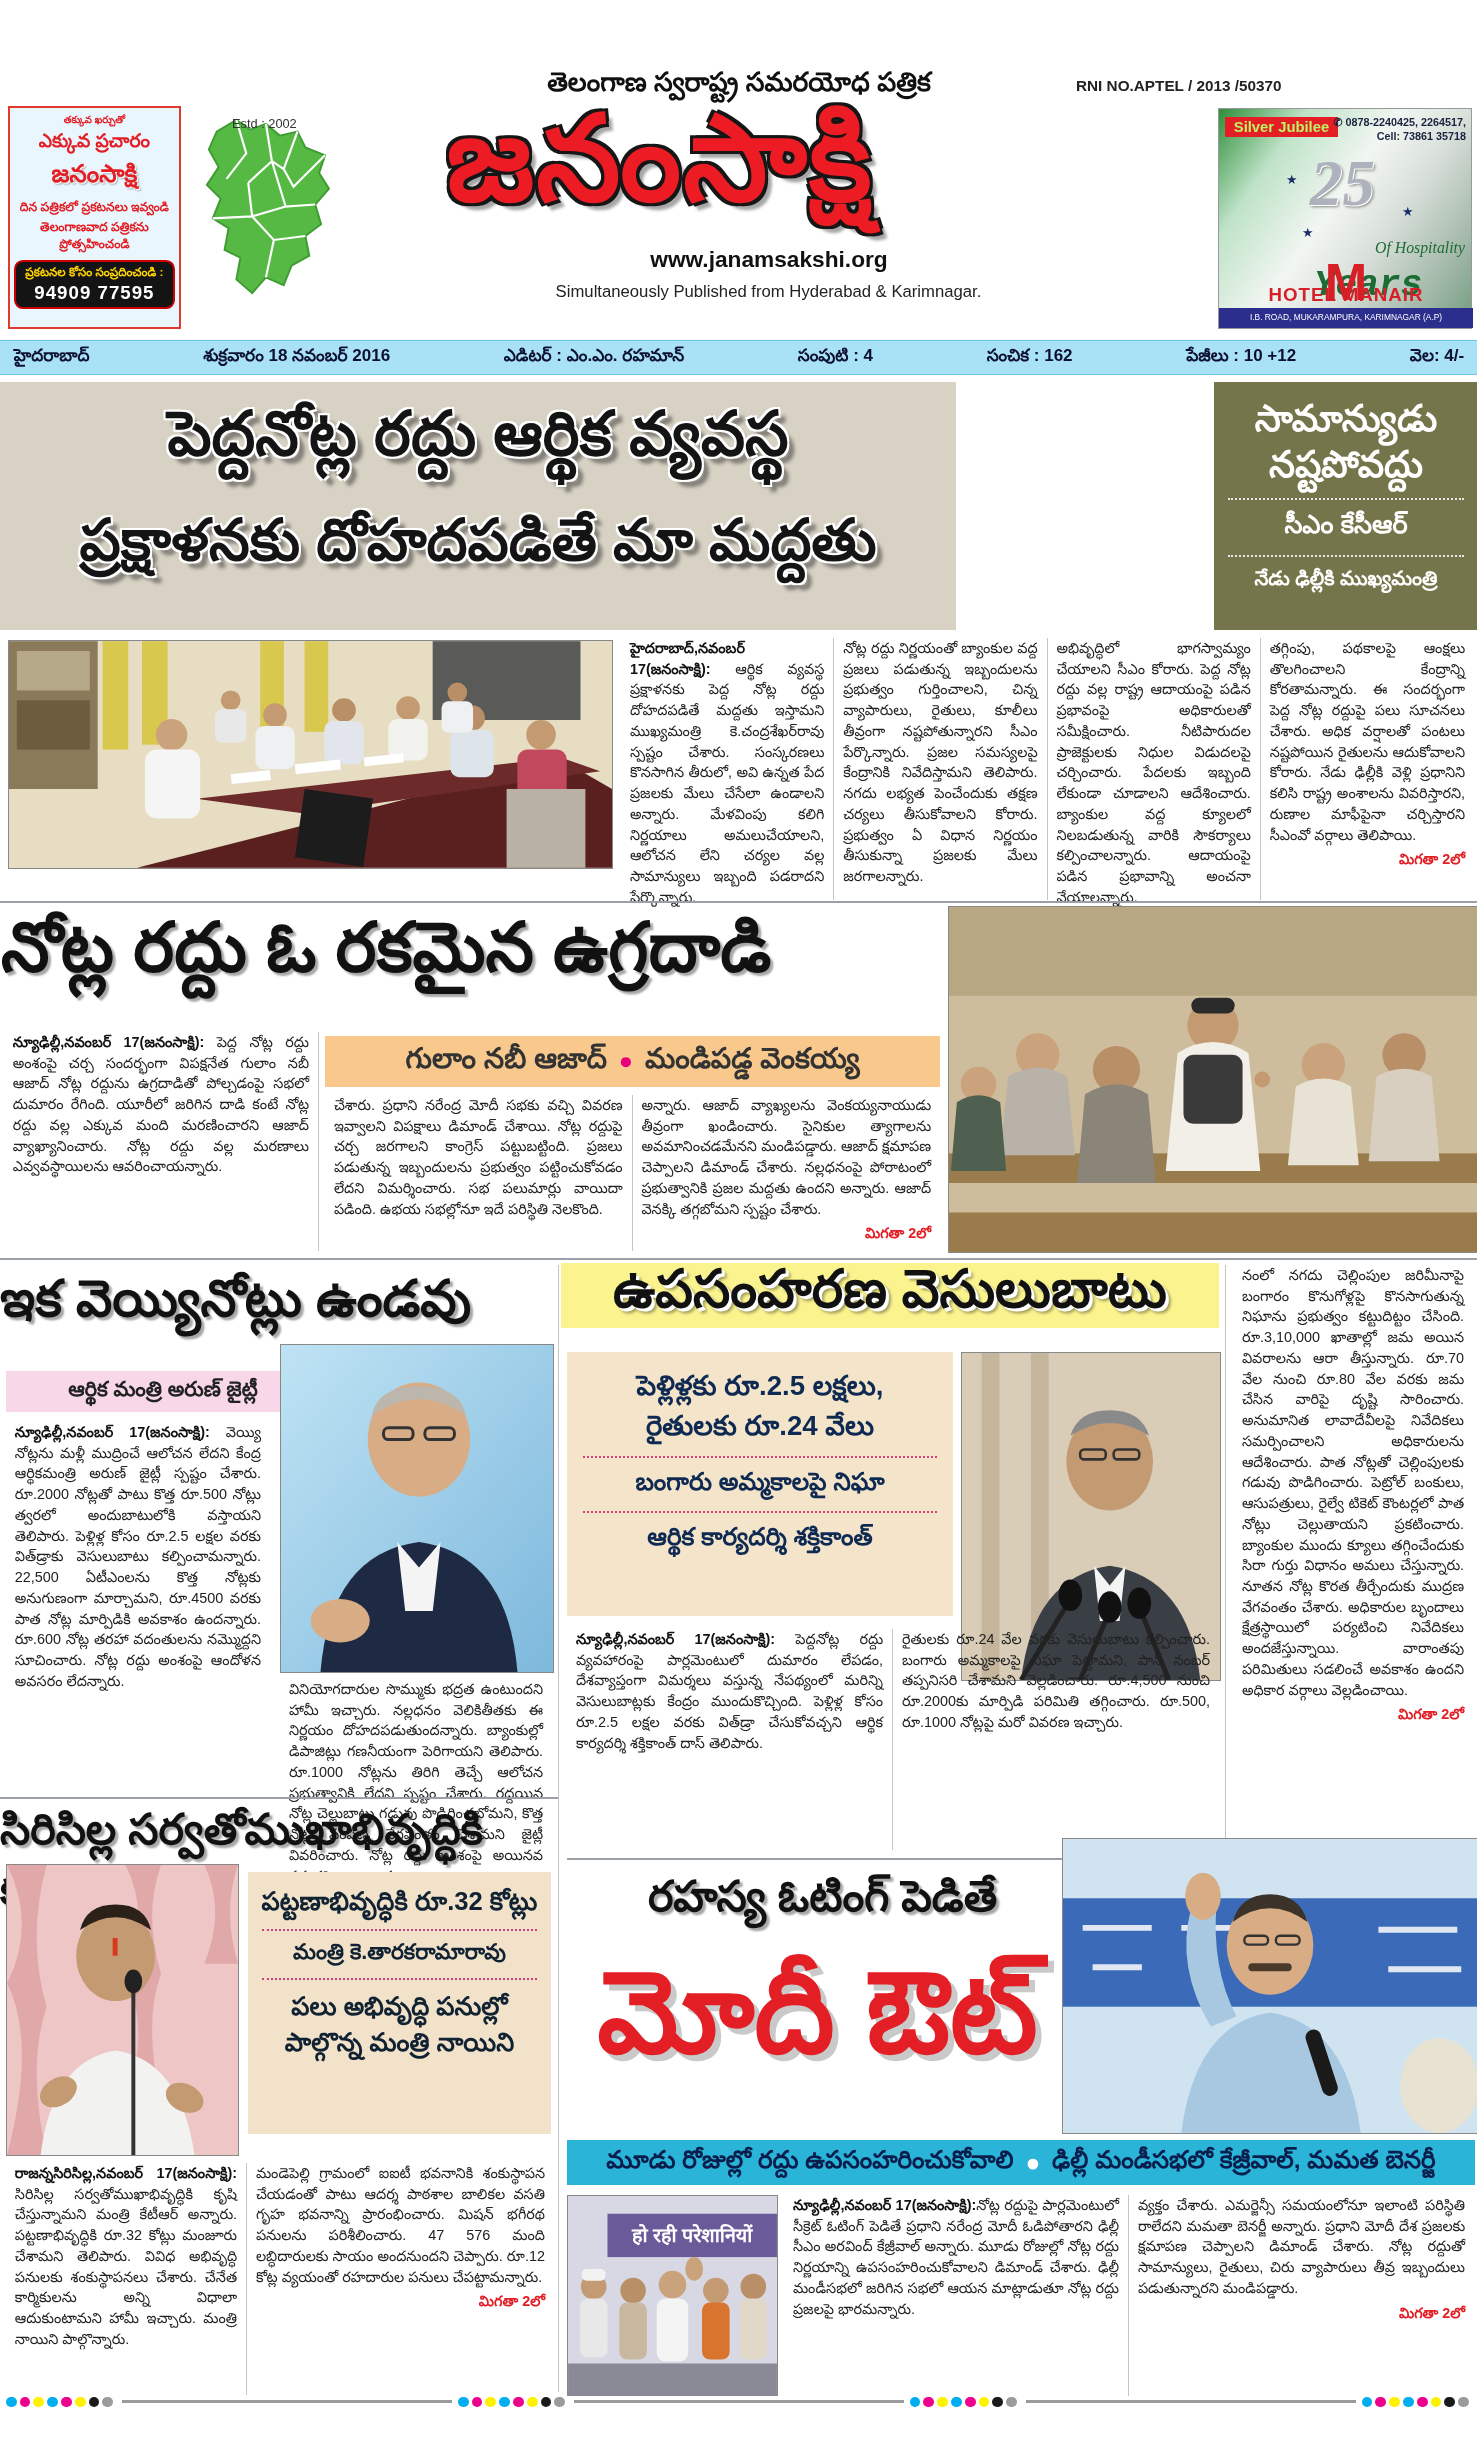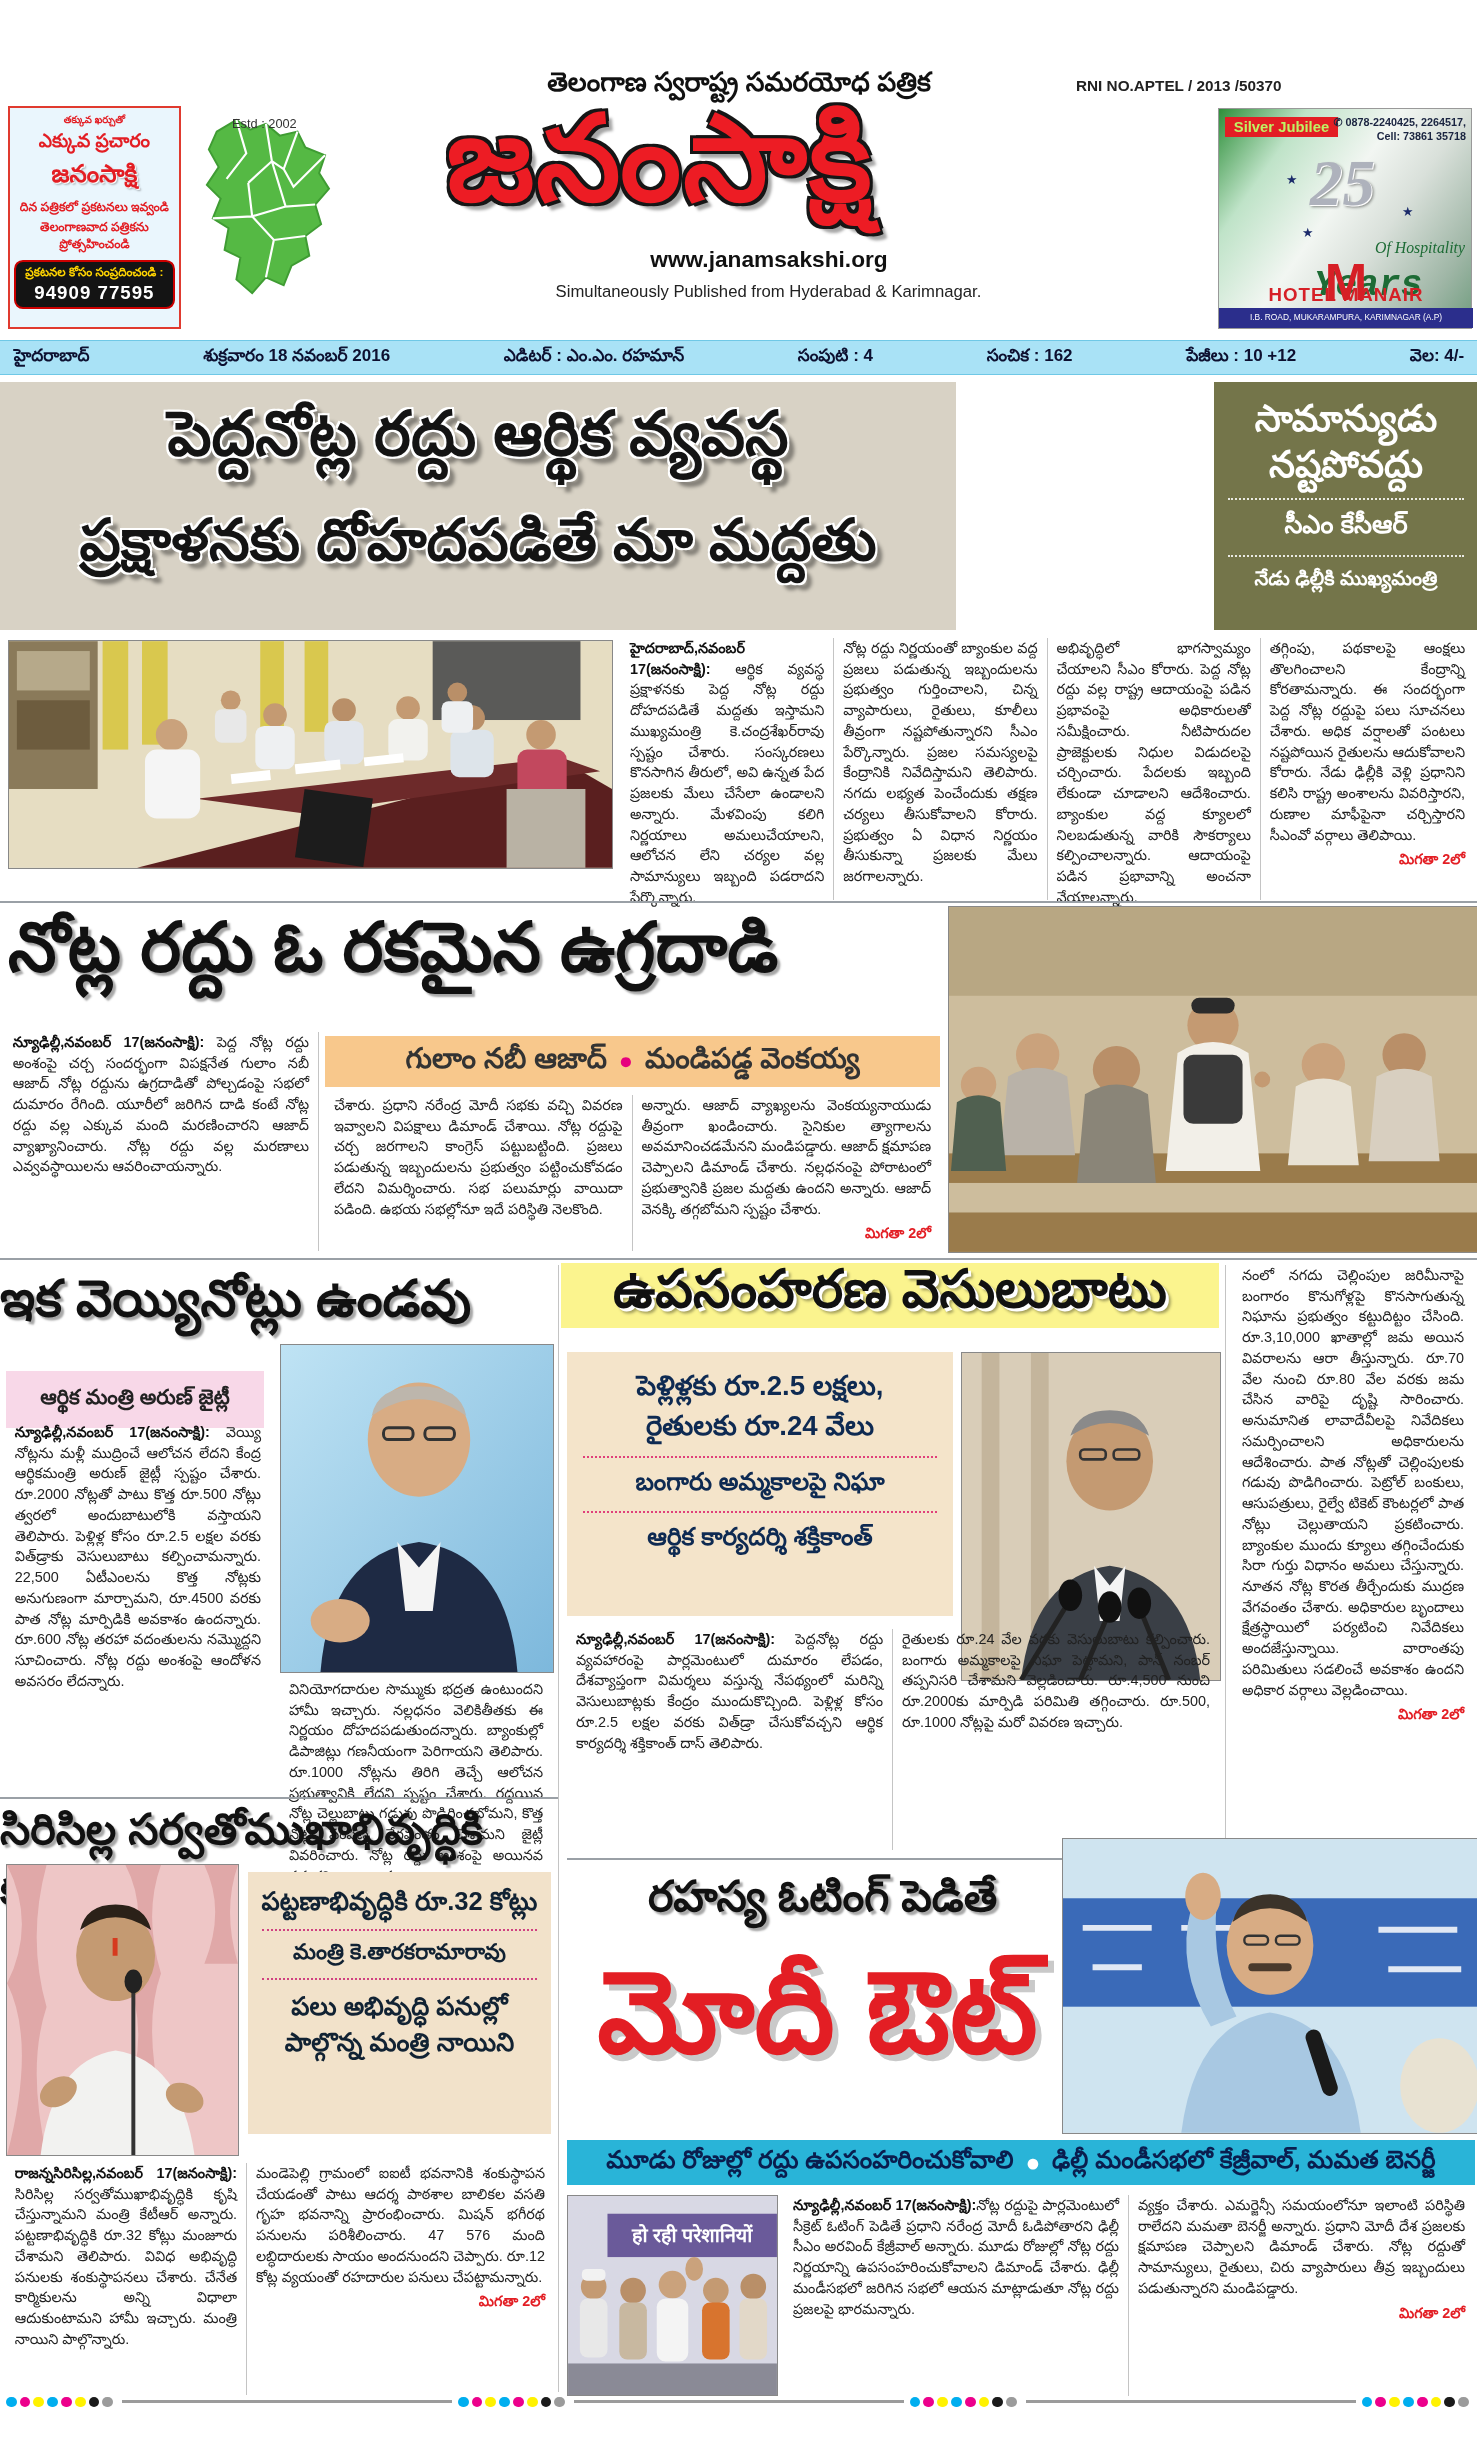--- a/index.html
+++ b/index.html
@@ -205,21 +205,21 @@
 
   <div class="abs cols" style="left:621px;top:638px;width:853px;height:262px;">
     <p class="tcol" style="width:25%;margin:0;"><b class="dl">హైదరాబాద్,నవంబర్ 17(జనంసాక్షి):</b> <span>ఆర్థిక వ్యవస్థ ప్రక్షాళనకు పెద్ద నోట్ల రద్దు దోహదపడితే మద్దతు ఇస్తామని ముఖ్యమంత్రి కె.చంద్రశేఖర్‌రావు స్పష్టం చేశారు. సంస్కరణలు కొనసాగిన తీరులో, అవి ఉన్నత పేద ప్రజలకు మేలు చేసేలా ఉండాలని అన్నారు. మేళవింపు కలిగి నిర్ణయాలు అమలుచేయాలని, ఆలోచన లేని చర్యల వల్ల సామాన్యులు ఇబ్బంది పడరాదని పేర్కొన్నారు.</span></p>
     <p class="tcol" style="width:25%;margin:0;">నోట్ల రద్దు నిర్ణయంతో బ్యాంకుల వద్ద ప్రజలు పడుతున్న ఇబ్బందులను ప్రభుత్వం గుర్తించాలని, చిన్న వ్యాపారులు, రైతులు, కూలీలు తీవ్రంగా నష్టపోతున్నారని సీఎం పేర్కొన్నారు. ప్రజల సమస్యలపై కేంద్రానికి నివేదిస్తామని తెలిపారు. నగదు లభ్యత పెంచేందుకు తక్షణ చర్యలు తీసుకోవాలని కోరారు. ప్రభుత్వం ఏ విధాన నిర్ణయం తీసుకున్నా ప్రజలకు మేలు జరగాలన్నారు.</p>
     <p class="tcol" style="width:25%;margin:0;">అభివృద్ధిలో భాగస్వామ్యం చేయాలని సీఎం కోరారు. పెద్ద నోట్ల రద్దు వల్ల రాష్ట్ర ఆదాయంపై పడిన ప్రభావంపై అధికారులతో సమీక్షించారు. నీటిపారుదల ప్రాజెక్టులకు నిధుల విడుదలపై చర్చించారు. పేదలకు ఇబ్బంది లేకుండా చూడాలని ఆదేశించారు. బ్యాంకుల వద్ద క్యూలలో నిలబడుతున్న వారికి సౌకర్యాలు కల్పించాలన్నారు. ఆదాయంపై పడిన ప్రభావాన్ని అంచనా వేయాలన్నారు.</p>
     <p class="tcol" style="width:25%;margin:0;"><span>తగ్గింపు, పథకాలపై ఆంక్షలు తొలగించాలని కేంద్రాన్ని కోరతామన్నారు. ఈ సందర్భంగా పెద్ద నోట్ల రద్దుపై పలు సూచనలు చేశారు. అధిక వర్షాలతో పంటలు నష్టపోయిన రైతులను ఆదుకోవాలని కోరారు. నేడు ఢిల్లీకి వెళ్లి ప్రధానిని కలిసి రాష్ట్ర అంశాలను వివరిస్తారని, రుణాల మాఫీపైనా చర్చిస్తారని సీఎంవో వర్గాలు తెలిపాయి.</span><span class="more">మిగతా 2లో</span></p>
   </div>
 
   <div class="abs hrule" style="left:0;top:901px;width:1478px;"></div>
 
-  <div class="abs story-head" style="left:8px;top:908px;width:938px;font-size:69px;">నోట్ల రద్దు  ఓ రకమైన ఉగ్రదాడి</div>
+  <div class="abs story-head" style="left:1px;top:908px;width:938px;font-size:69px;">నోట్ల రద్దు  ఓ రకమైన ఉగ్రదాడి</div>
 
   <p class="abs tcol" style="left:3.9px;top:1032px;width:315px;height:219px;margin:0;"><b class="dl">న్యూఢిల్లీ,నవంబర్ 17(జనంసాక్షి):</b> <span>పెద్ద నోట్ల రద్దు అంశంపై చర్చ సందర్భంగా విపక్షనేత గులాం నబీ ఆజాద్ నోట్ల రద్దును ఉగ్రదాడితో పోల్చడంపై సభలో దుమారం రేగింది. యూరీలో జరిగిన దాడి కంటే నోట్ల రద్దు వల్ల ఎక్కువ మంది మరణించారని ఆజాద్ వ్యాఖ్యానించారు. నోట్ల రద్దు వల్ల మరణాలు ఎవ్వవస్థాయిలను ఆవరించాయన్నారు.</span></p>
 
   <div class="abs orange-strip" style="left:325px;top:1036px;width:615px;height:51px;">
     <span>గులాం నబీ ఆజాద్</span>
     <span class="bullet-mag">●</span>
     <span>మండిపడ్డ వెంకయ్య</span>
   </div>
 
   <div class="abs cols" style="left:325px;top:1095px;width:615px;height:156px;">
@@ -252,21 +252,21 @@
         <circle cx="30" cy="180 " r="18" fill="#caa27c"></circle>
           <path d="M8,198 q22,-14 44,0 l6,70 h-56 z" fill="#506050"></path>
       </g>
     </svg>
   </div>
 
   <div class="abs hrule" style="left:0;top:1258px;width:1478px;"></div>
 
   <div class="abs story-head" style="left:0;top:1269px;width:554px;font-size:51px;">ఇక వెయ్యినోట్లు ఉండవు</div>
 
-  <div class="abs pink-label" style="left:5.9px;top:1371px;width:258px;height:57px;">ఆర్థిక మంత్రి అరుణ్ జైట్లీ</div>
+  <div class="abs pink-label" style="left:5.9px;top:1371px;width:258px;height:41px;padding-left:28px;">ఆర్థిక మంత్రి అరుణ్ జైట్లీ</div>
 
   <div class="abs photo" style="left:280px;top:1344px;width:272px;height:327px;border:1px solid #888;">
     <svg width="272" height="327" viewBox="0 0 276 332">
       <rect width="276" height="332" fill="#9fd2ec"></rect>
       <rect x="0" y="0" width="276" height="332" fill="url(#gj)"></rect>
       <defs>
           <linearGradient id="gj" x1="0" y1="0" x2="1" y2="1">
             <stop offset="0" stop-color="#bfe3f4"></stop>
             <stop offset="1" stop-color="#7db8dc"></stop>
           </linearGradient>

